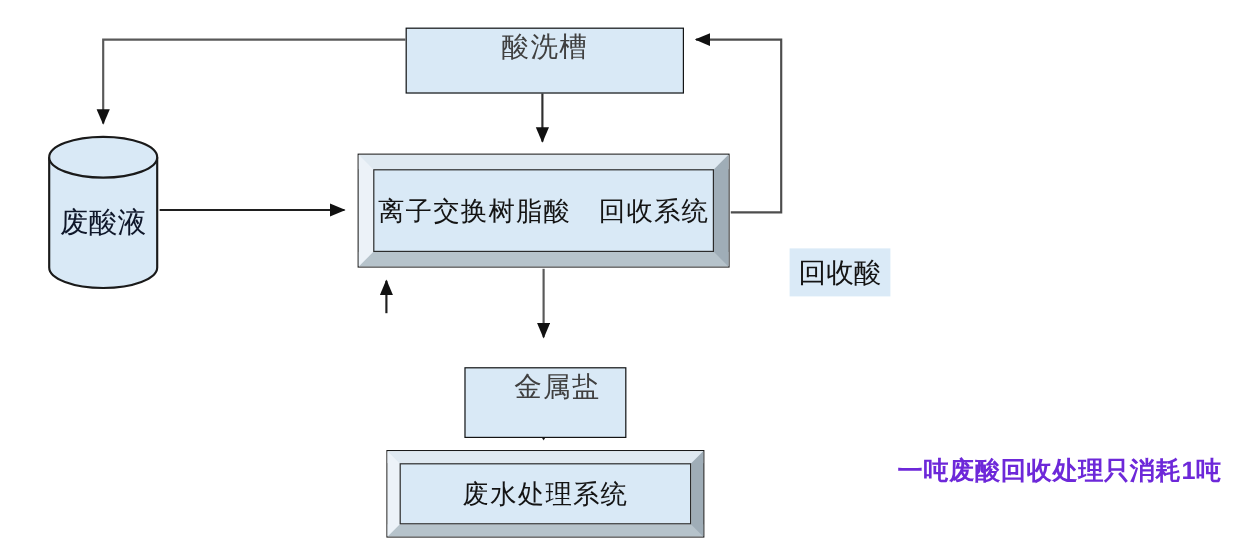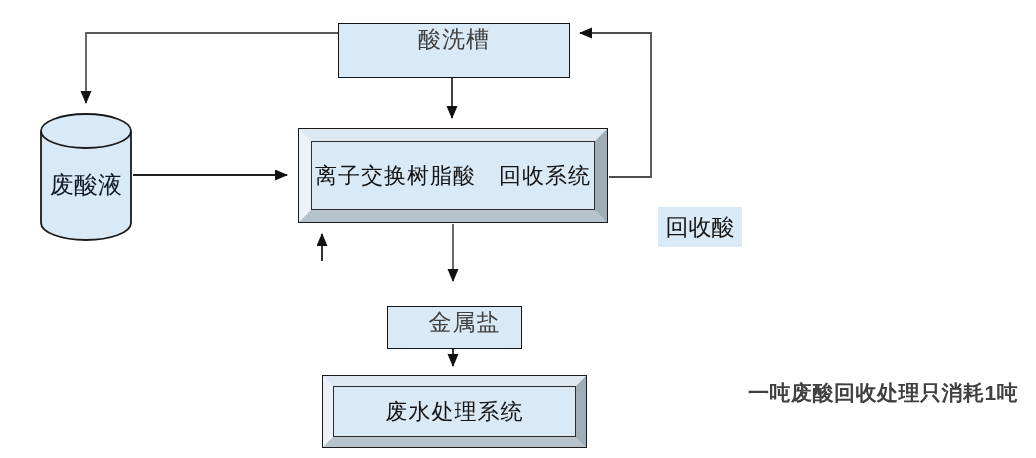--- a/index.html
+++ b/index.html
@@ -89,21 +89,21 @@
     color: #0f172a;
   }
 
   
   .note {
     position: absolute;
     left: 748px; top: 379px;
     width: 288px;
     font-size: 21px;
     font-weight: bold;
-    color: #404040;
+    color: #6d28d9;
     line-height: 28px;
     letter-spacing: 0.5px;
   }
 </style>
 </head>
 <body>
 
 <div class="canvas">
 
   <svg class="connectors" viewBox="0 0 1036 458" xmlns="http://www.w3.org/2000/svg">
@@ -143,21 +143,21 @@
   <div class="box3d large" style="left:298px; top:128px; width:310px; height:95px;">
     <div class="bevel"></div>
     <div class="panel">离子交换树脂酸　回收系统</div>
   </div>
 
   <div class="tag" style="left:622px; top:207px; width:84px; height:40px;margin-left:36px;">
     <span>回收酸</span>
   </div>
 
 
-  <div class="node" style="left:387px; top:290px; width:135px; height:43px;padding-left:20px;">
+  <div class="node" style="left:387px; top:290px; width:135px; height:59px;padding-left:20px;">
     <span>金属盐</span>
   </div>
 
   <div class="box3d small" style="left:322px; top:375px; width:265px; height:73px;">
     <div class="bevel"></div>
     <div class="panel">废水处理系统</div>
   </div>
 
   <div class="note">
     <div>一吨废酸回收处理只消耗1吨</div>

